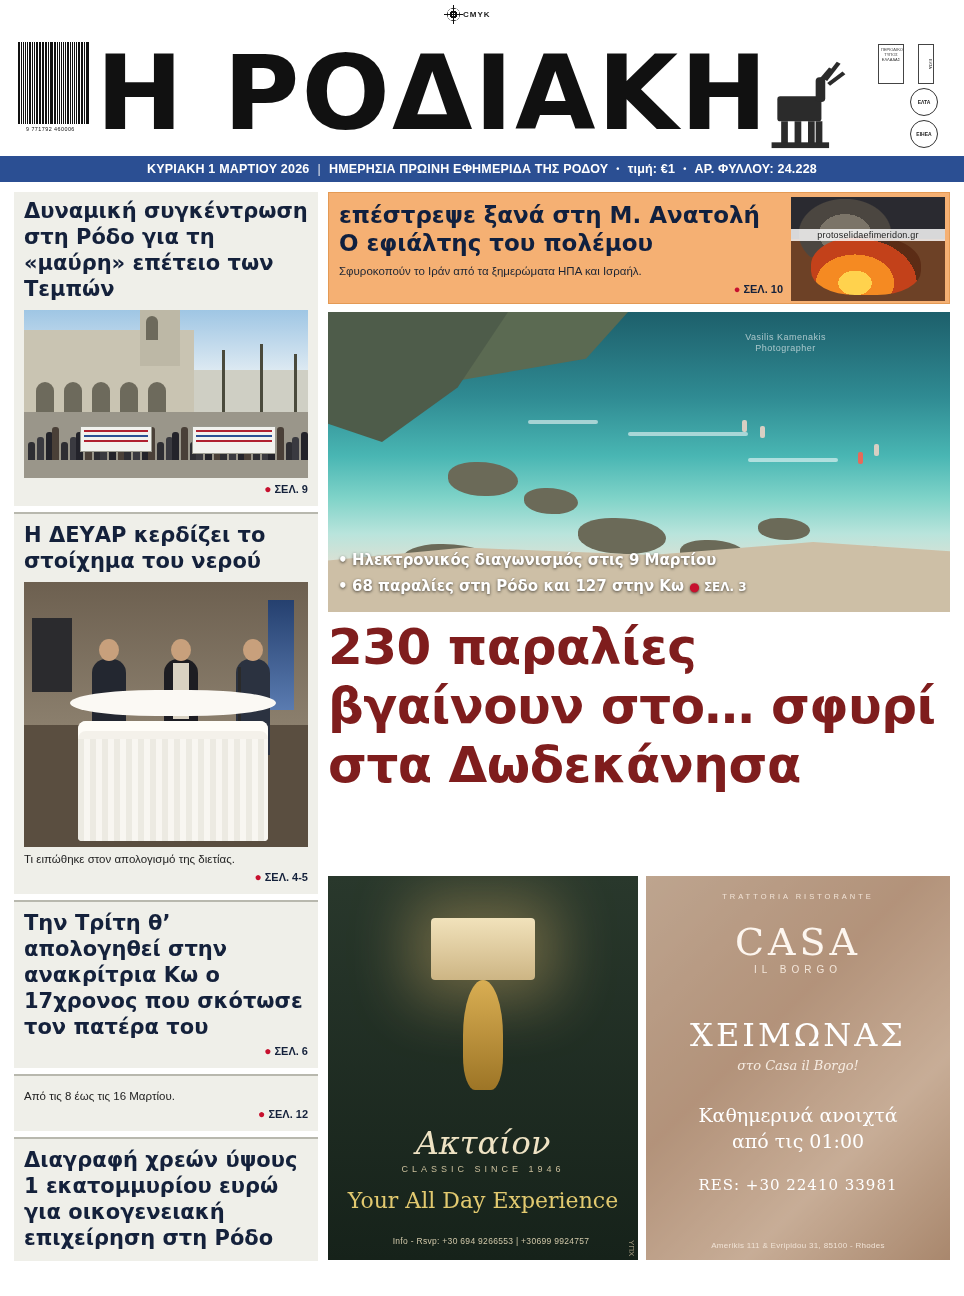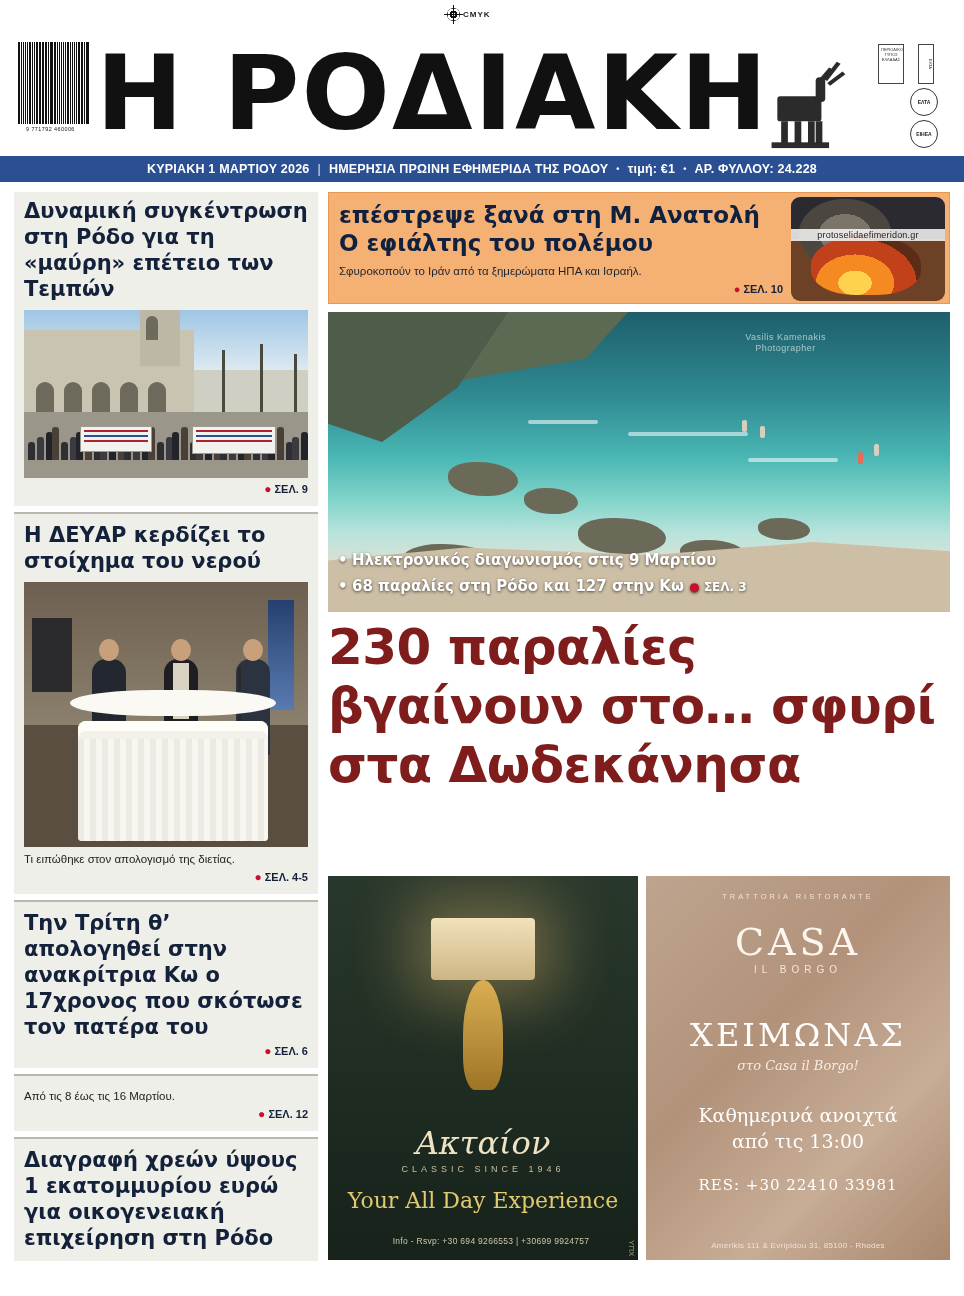--- a/index.html
+++ b/index.html
@@ -156,21 +156,20 @@
   .orange h2 {
     font-family: "DejaVu Sans", sans-serif; font-weight: 700;
     font-size: 23px; line-height: 28px; color: #10203f;
   }
   .orange .sub { font-size: 11.5px; color: #1b2433; margin-top: 8px; }
   .orange .ref { position: absolute; right: 166px; bottom: 8px; font-size: 11px; font-weight: 700; color: #14213b; }
   .orange .ref .b { color: #c7102e; }
   .orange .img {
     position: absolute; right: 4px; top: 4px; width: 154px; height: 104px; overflow: hidden;
     background: linear-gradient(#2a2a30 0 40%, #6d4126 40% 100%);
-    border-radius: 9px;
   }
   .orange .img .fire { position: absolute; left: 20px; bottom: 6px; width: 110px; height: 60px;
     background: radial-gradient(ellipse at 40% 80%, #ffd24d 0 18%, #f58a22 18% 42%, #c3411a 42% 66%, rgba(80,30,10,.6) 66% 100%); border-radius: 50% 50% 40% 40%; }
   .orange .img .smoke { position: absolute; left: 8px; top: 2px; width: 92px; height: 58px;
     background: radial-gradient(ellipse at 50% 60%, #7b7468 0 40%, #4b4640 40% 70%, rgba(40,38,34,0) 72%); }
   .orange .img .wm {
     position: absolute; left: 0; top: 32px; width: 100%; text-align: center;
     background: rgba(255,255,255,0.82); color: #222; font-size: 9px; padding: 1px 0; letter-spacing: 0.2px;
   }
 
@@ -523,19 +522,19 @@
 
   <div class="ad2">
     <div class="veil"></div>
     <div class="arc">TRATTORIA RISTORANTE</div>
     <div class="casa">CASA</div>
     <div class="borgo">IL BORGO</div>
     <div class="winter">ΧΕΙΜΩΝΑΣ</div>
     <div class="at-casa">στο Casa il Borgo!</div>
     <div class="daily">
       <div>Καθημερινά ανοιχτά</div>
-      <div>από τις 13:00</div>
+      <div>από τις 01:00</div>
     </div>
     <div class="res">RES: +30 22410 33981</div>
     <div class="addr">Amerikis 111 &amp; Evripidou 31, 85100 - Rhodes</div>
   </div>
 
 </div>
 
 </body></html>

